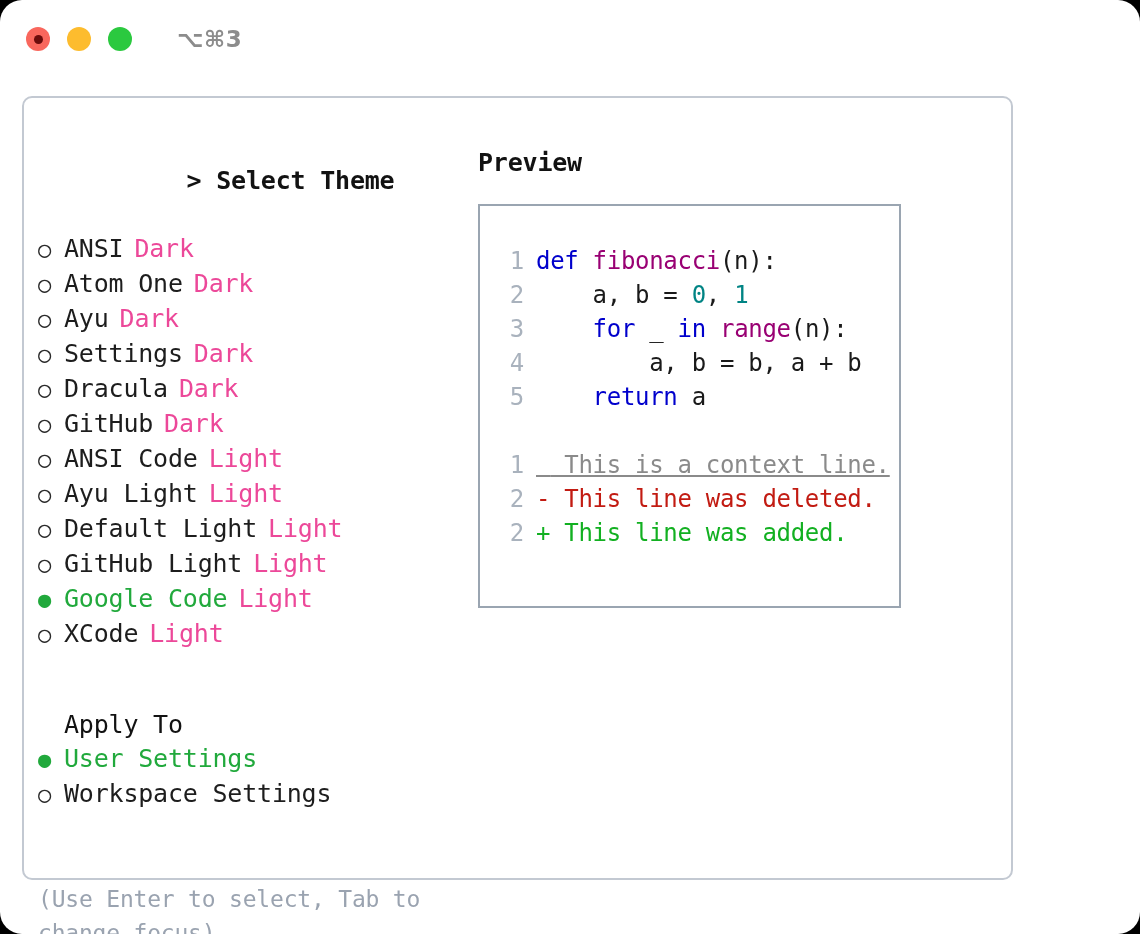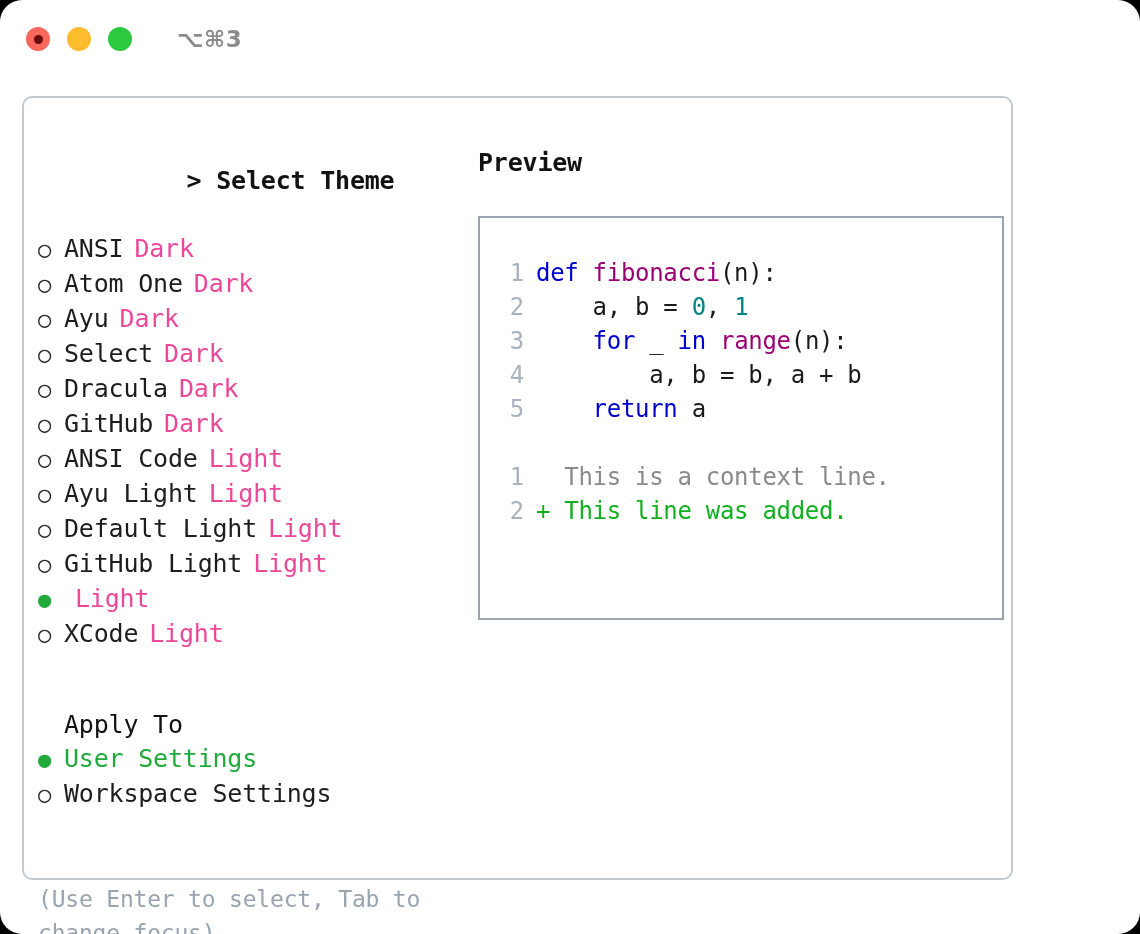--- a/index.html
+++ b/index.html
@@ -158,22 +158,22 @@
     width: 495px;
   }
   .preview-title {
     font-size: 25px;
     font-weight: 700;
     color: #121212;
     line-height: 34px;
     letter-spacing: -0.2px;
   }
   .preview-box {
-    margin-top: 36px;
-    width: 526px;
+    margin-top: 24px;
+    width: 423px;
     height: 404px;
     border: 2px solid #9aa5b1;
     box-sizing: border-box;
     background: #ffffff;
     padding: 38px 0 12px 20px;
   }
 
   .code-line {
     font-size: 24px;
     line-height: 34px;
@@ -187,21 +187,21 @@
     text-align: right;
     color: #a9b2bd;
     margin-right: 12px;
   }
   .kw   { color: #0000cc; }
   .fn   { color: #990073; }
   .num  { color: #008484; }
   .plain{ color: #1a1a1a; }
 
   .diff-gap { height: 34px; }
-  .d-ctx { color: #8a8a8a; }
+  .d-ctx { color: #8a8a8a; text-decoration: underline; }
   .d-del { color: #c21b12; }
   .d-add { color: #12b021; }
 </style>
 </head>
 <body>
 
 <div class="window">
 
   <div class="titlebar">
     <div class="lights">
@@ -218,28 +218,28 @@
       <div class="left-col">
 
         <div class="section-head">
           <span class="caret">&gt;</span><span> </span><span>Select Theme</span>
         </div>
 
         <div id="theme-options">
             <div class="opt"><span class="bullet">○</span><span class="opt-label">ANSI</span><span class="opt-variant">Dark</span></div>
             <div class="opt"><span class="bullet">○</span><span class="opt-label">Atom One</span><span class="opt-variant">Dark</span></div>
             <div class="opt"><span class="bullet">○</span><span class="opt-label">Ayu</span><span class="opt-variant">Dark</span></div>
-            <div class="opt"><span class="bullet">○</span><span class="opt-label">Select</span><span class="opt-variant">Dark</span></div>
+            <div class="opt"><span class="bullet">○</span><span class="opt-label">Settings</span><span class="opt-variant">Dark</span></div>
             <div class="opt"><span class="bullet">○</span><span class="opt-label">Dracula</span><span class="opt-variant">Dark</span></div>
             <div class="opt"><span class="bullet">○</span><span class="opt-label">GitHub</span><span class="opt-variant">Dark</span></div>
             <div class="opt"><span class="bullet">○</span><span class="opt-label">ANSI Code</span><span class="opt-variant">Light</span></div>
             <div class="opt"><span class="bullet">○</span><span class="opt-label">Ayu Light</span><span class="opt-variant">Light</span></div>
             <div class="opt"><span class="bullet">○</span><span class="opt-label">Default Light</span><span class="opt-variant">Light</span></div>
             <div class="opt"><span class="bullet">○</span><span class="opt-label">GitHub Light</span><span class="opt-variant">Light</span></div>
-            <div class="opt selected"><span class="bullet">●</span><span class="opt-variant">Light</span></div>
+            <div class="opt selected"><span class="bullet">●</span><span class="opt-label">Google Code</span><span class="opt-variant">Light</span></div>
             <div class="opt"><span class="bullet">○</span><span class="opt-label">XCode</span><span class="opt-variant">Light</span></div>
           </div>
 
         <div class="spacer-lg"></div>
 
         <div class="apply-head">Apply To</div>
 
         <div id="apply-options">
             <div class="opt selected"><span class="bullet">●</span><span class="opt-label">User Settings</span></div>
             <div class="opt"><span class="bullet">○</span><span class="opt-label">Workspace Settings</span></div>
@@ -257,20 +257,21 @@
           <div id="code-block">
               <div class="code-line"><span class="ln">1</span><span class="kw">def </span><span class="fn">fibonacci</span><span class="plain">(n):</span></div>
               <div class="code-line"><span class="ln">2</span><span class="plain">    a, b = </span><span class="num">0</span><span class="plain">, </span><span class="num">1</span></div>
               <div class="code-line"><span class="ln">3</span><span class="plain">    </span><span class="kw">for</span><span class="plain"> _ </span><span class="kw">in</span><span class="plain"> </span><span class="fn">range</span><span class="plain">(n):</span></div>
               <div class="code-line"><span class="ln">4</span><span class="plain">        a, b = b, a + b</span></div>
               <div class="code-line"><span class="ln">5</span><span class="plain">    </span><span class="kw">return</span><span class="plain"> a</span></div>
             </div>
           <div class="diff-gap"></div>
           <div id="diff-block">
               <div class="code-line"><span class="ln">1</span><span class="d-ctx"> </span><span class="d-ctx"> This is a context line.</span></div>
+              <div class="code-line"><span class="ln">2</span><span class="d-del">-</span><span class="d-del"> This line was deleted.</span></div>
               <div class="code-line"><span class="ln">2</span><span class="d-add">+</span><span class="d-add"> This line was added.</span></div>
             </div>
         </div>
       </div>
 
     </div>
   </div>
 </div>
 
 </body></html>

